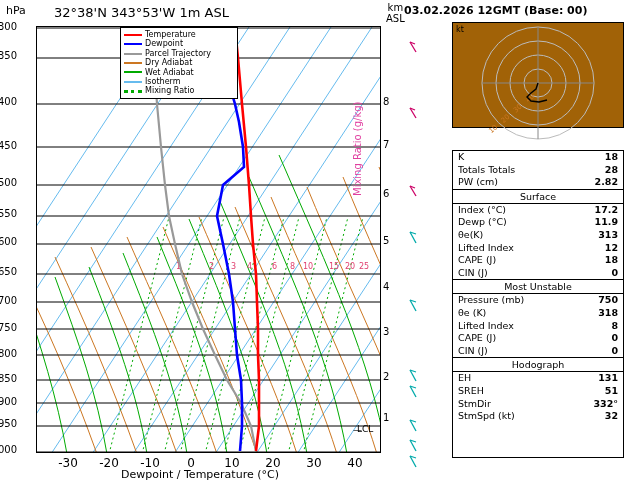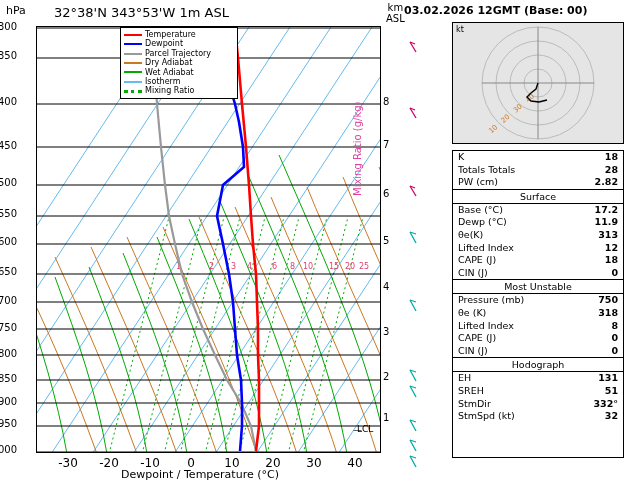--- a/index.html
+++ b/index.html
@@ -46,21 +46,21 @@
     font-size:10px; color:#e040a0;
     transform:rotate(-90deg); transform-origin:left top;
     white-space:nowrap;
   }
   .lcl-label { position:absolute; left:357px; top:424px; font-size:9px; }
 
   
   #right-panel { position:absolute; left:400px; top:0; width:229px; height:486px; }
   .rtitle { position:absolute; left:4px; top:4px; font-size:11px; font-weight:bold; }
 
-  #hodo-box { position:absolute; left:52px; top:22px; width:172px; height:122px; border:1px solid #000; background:#e5e5e5;text-decoration:underline; }
+  #hodo-box { position:absolute; left:52px; top:22px; width:172px; height:106px; border:1px solid #000; background:#a16207;text-decoration:underline; }
   #hodo-box .kt { position:absolute; left:3px; top:2px; font-size:8px; }
 
   #table-box { position:absolute; left:52px; top:150px; width:172px; height:308px; border:1px solid #000; background:#fff; }
   .trow { display:flex; justify-content:space-between; padding:0 5px; font-size:9.5px; line-height:12.6px; }
   .trow .k { white-space:nowrap; }
   .trow .v { white-space:nowrap;font-weight:bold; }
   .thead { text-align:center; font-size:9.5px; line-height:13px; border-top:1px solid #000; border-bottom:1px solid #000; }
 
   .wind-barbs { position:absolute; left:400px; top:0; width:20px; height:486px; }
 </style>
@@ -312,21 +312,21 @@
         <span class="k">Totals Totals</span>
         <span class="v">28</span>
       </div>
       <div class="trow">
         <span class="k">PW (cm)</span>
         <span class="v">2.82</span>
       </div>
 
       <div class="thead">Surface</div>
       <div class="trow">
-        <span class="k">Base (°C)</span>
+        <span class="k">Index (°C)</span>
         <span class="v">17.2</span>
       </div>
       <div class="trow">
         <span class="k">Dewp (°C)</span>
         <span class="v">11.9</span>
       </div>
       <div class="trow">
         <span class="k">θe(K)</span>
         <span class="v">313</span>
       </div>

